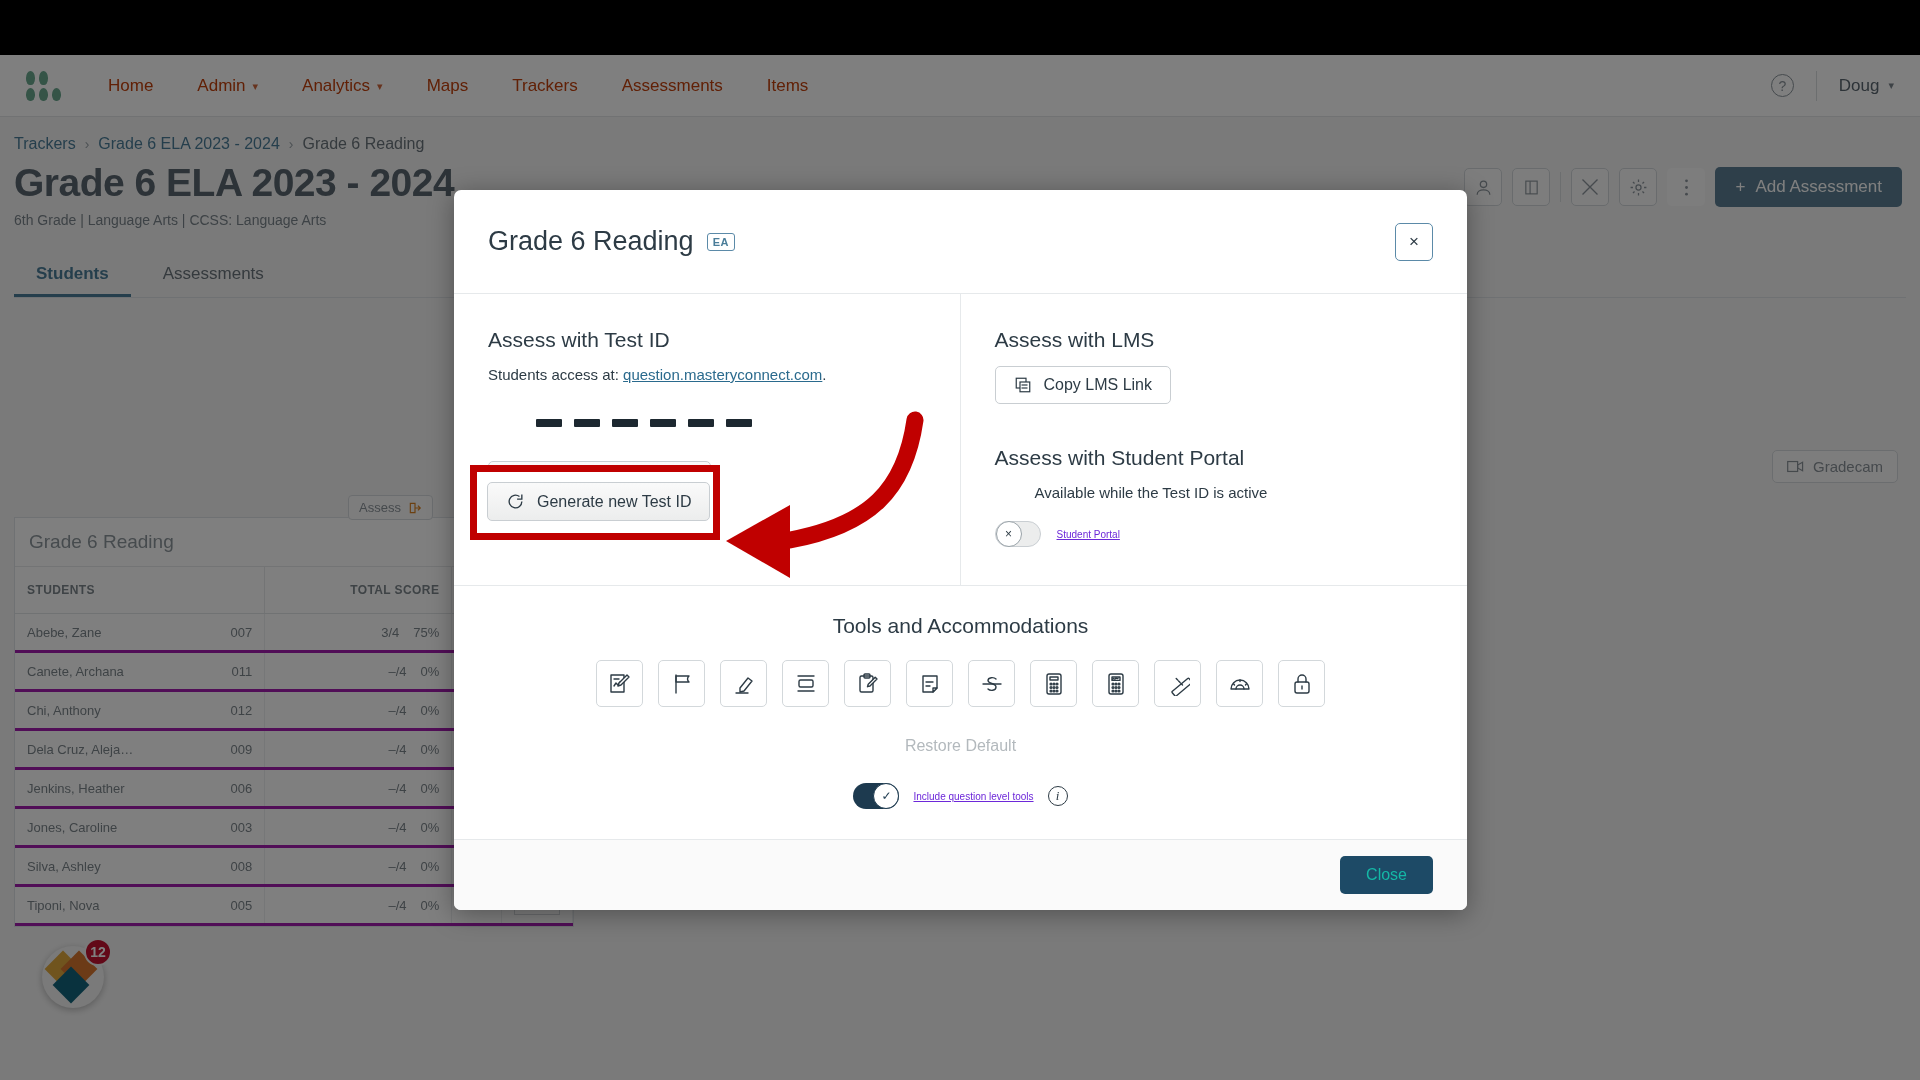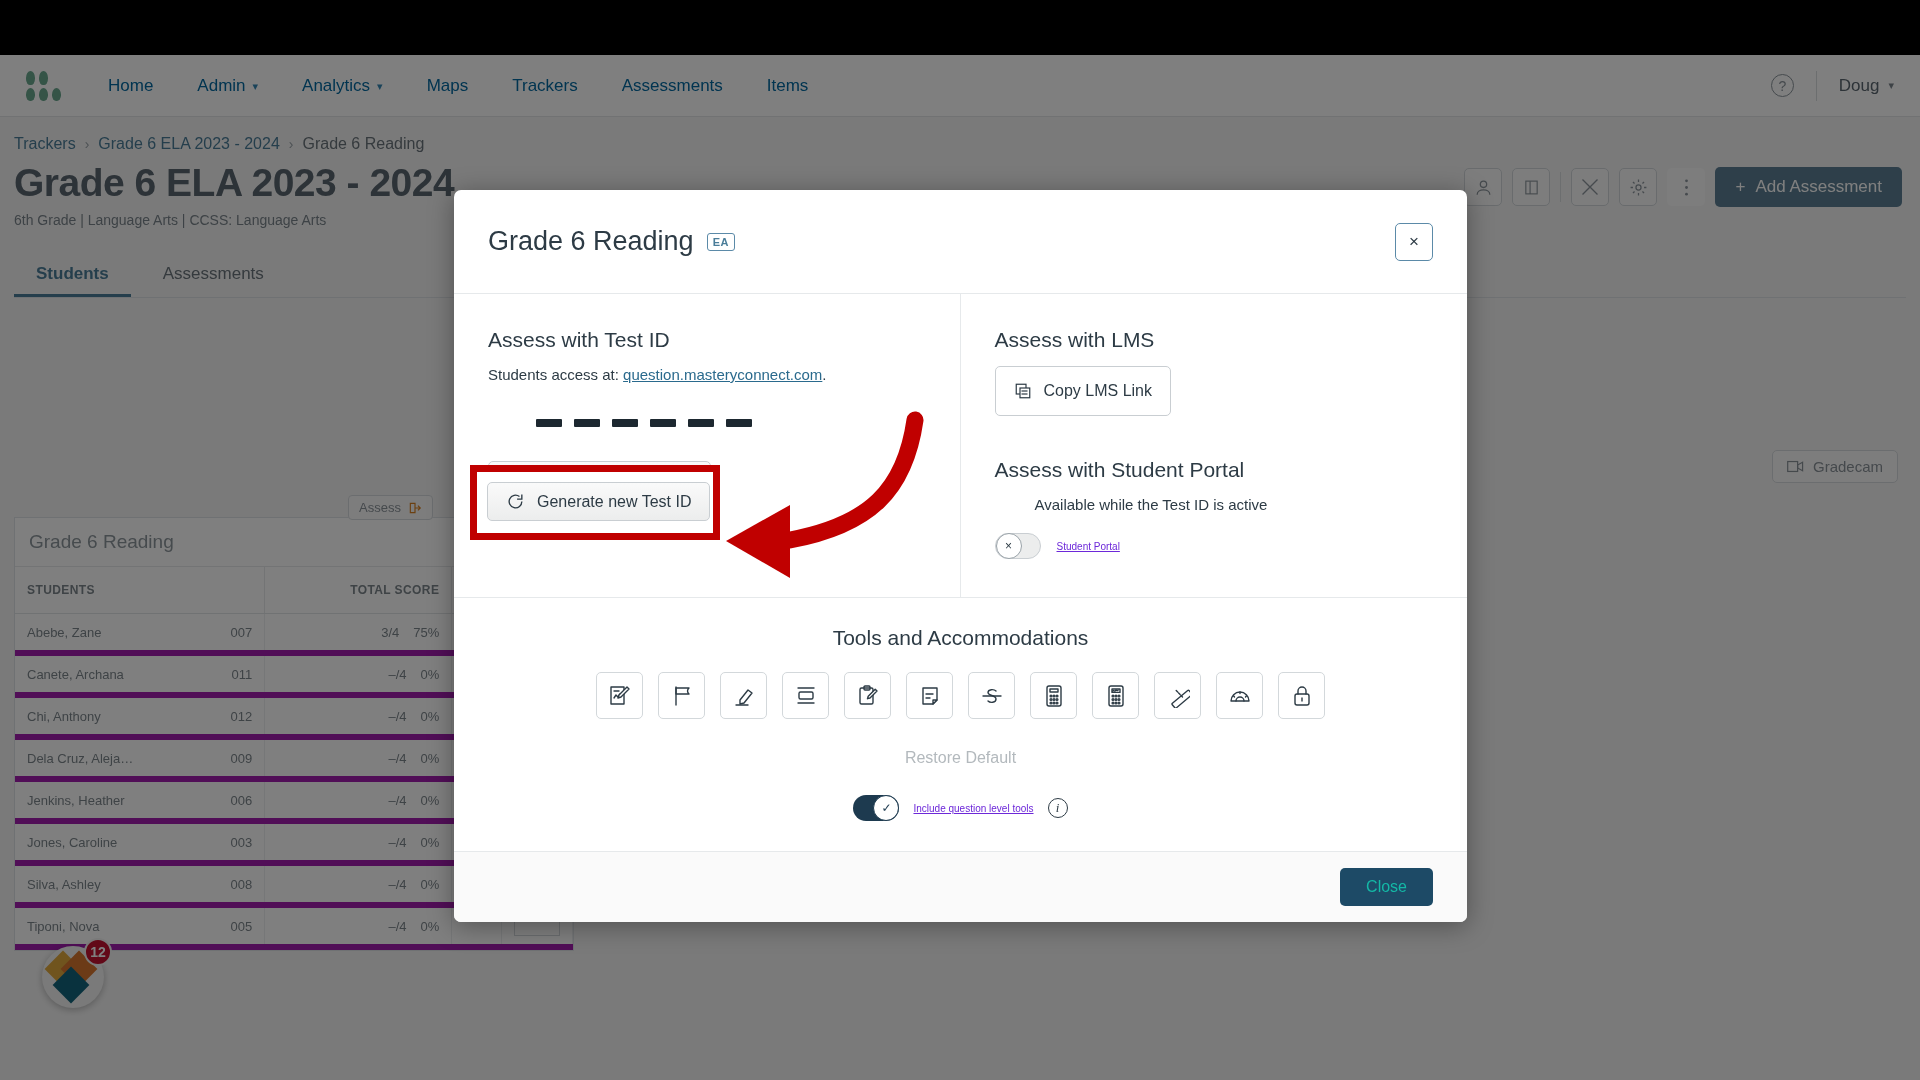--- a/index.html
+++ b/index.html
@@ -30,21 +30,21 @@
   }
   .logo { width: 34px; height: 30px; position: relative; margin-right: 26px; }
   .logo i { position:absolute; background:#6aa88f; border-radius:50% 50% 45% 45%; }
   .logo i:nth-child(1){ left:0; top:0; width:9px; height:14px; }
   .logo i:nth-child(2){ left:13px; top:0; width:9px; height:14px; }
   .logo i:nth-child(3){ left:0; top:17px; width:9px; height:13px; }
   .logo i:nth-child(4){ left:13px; top:17px; width:9px; height:13px; }
   .logo i:nth-child(5){ left:26px; top:17px; width:9px; height:13px; }
   .navlinks { display:flex; align-items:center; gap: 0px; }
   .navlink {
-    font-size: 17px; color: #0369a1; padding: 0 22px; line-height: 62px;
+    font-size: 17px; color: #c2410c; padding: 0 22px; line-height: 62px;
     display:flex; align-items:center; gap:7px; white-space:nowrap;
   }
   .caret { font-size: 11px; opacity: .8; }
   .nav-right { margin-left:auto; display:flex; align-items:center; gap:0; }
   .help-circle {
     width:23px; height:23px; border:1.6px solid #8b949b; border-radius:50%;
     color:#8b949b; font-size:14px; display:flex; align-items:center; justify-content:center;
     margin-right:22px;
   }
   .nav-divider { width:1px; height:30px; background:#d8dcdf; margin-right:22px; }
@@ -95,21 +95,21 @@
   
   .tablewrap { position:absolute; left:14px; top: 462px; width: 560px; background:#fff;
                border:1px solid #dfe3e6; }
   .tbl-title { font-size:19px; color:#8d969c; padding: 13px 14px; border-bottom:1px solid #e6e9eb; }
   table { border-collapse: collapse; width: 100%; }
   th { font-size: 12px; letter-spacing:.4px; color:#7d868c; text-transform:uppercase;
        padding: 9px 12px; border-bottom:1px solid #e0e4e6; border-right:1px solid #e6e9eb;
        text-align: left; font-weight: 600;}
   th.score { text-align:right; }
   td { font-size: 13px; color:#7d868c; padding: 8px 12px;
-       border-bottom:6px solid #a21caf; border-right:1px solid #eceef0; }
+       border-bottom:3px solid #a21caf; border-right:1px solid #eceef0; }
   .nm { display:flex; justify-content:space-between; }
   .sc { display:flex; justify-content:flex-end; gap:14px; }
   .ea-badge-sm { border:1px solid #5b8aa8; color:#4a7d99; font-size:10px; padding:1px 4px; border-radius:2px; }
   .dot { width:14px; height:14px; border-radius:50%; background:#73a37c; display:block; margin:auto; }
   .cellbox { width:46px; height:20px; border:1px solid #d5d9dc; margin:auto; font-size:12px;
              display:flex; align-items:center; justify-content:center; color:#7d868c; }
   .col-assess { width: 42px; text-align:center; }
   .col-entry { width: 70px; text-align:center; }
 
   
@@ -164,21 +164,21 @@
   .testid span { display:block; width:26px; height:8px; background:#1d2830; border-radius:1px; }
 
   .btn-generate {
     margin-top: 34px; display:inline-flex; align-items:center; gap:12px;
     background: linear-gradient(#fafafa,#eceded); border:1px solid #c9ced2; border-radius:5px;
     padding: 9px 18px; font-size:16px; color:#2d3b45;
   }
   .btn-outline {
     display:inline-flex; align-items:center; gap:12px;
     background:#fff; border:1px solid #c9ced2; border-radius:5px;
-    padding: 15px 18px; font-size:16px; color:#2d3b45;
+    padding: 9px 18px; font-size:16px; color:#2d3b45;
   }
   .toggle-row { display:flex; align-items:center; gap:16px; margin-top: 18px; }
   .toggle-off {
     width:46px; height:26px; border-radius:13px; background:#eceded; border:1px solid #c9ced2;
     position:relative;
   }
   .toggle-off .knob {
     position:absolute; left:0px; top:-1px; width:26px; height:26px; border-radius:50%;
     background:#fff; border:1px solid #9aa3a9; display:flex; align-items:center; justify-content:center;
     font-size:12px; color:#2d3b45;

